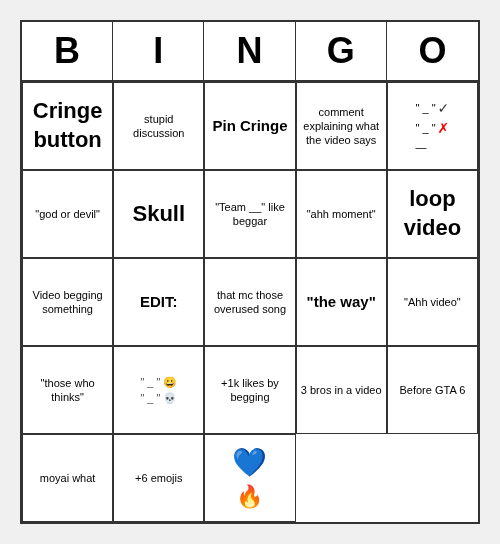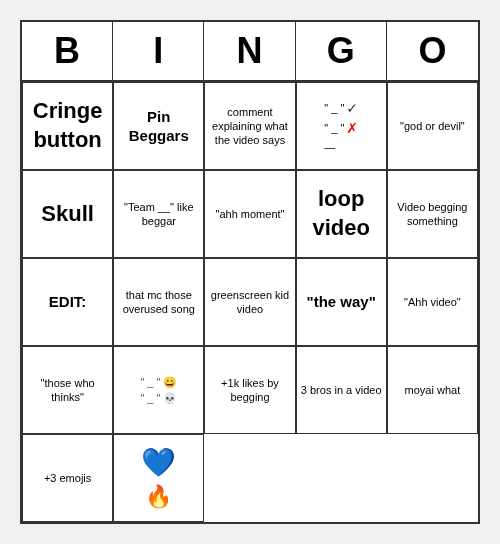--- a/index.html
+++ b/index.html
@@ -98,21 +98,24 @@
     <div class="bingo-header-cell">N</div>
     <div class="bingo-header-cell">G</div>
     <div class="bingo-header-cell">O</div>
   </div>
   <div class="bingo-grid">
 
     <div class="bingo-cell">
       <span class="bingo-cell-text large-text">Cringe button</span>
     </div>
     <div class="bingo-cell">
-      <span class="bingo-cell-text medium-text">Pin Beggars</span>
+      <span class="bingo-cell-text small-text">stupid discussion</span>
+    </div>
+    <div class="bingo-cell">
+      <span class="bingo-cell-text medium-text">Pin Cringe</span>
     </div>
     <div class="bingo-cell">
       <span class="bingo-cell-text small-text">comment explaining what the video says</span>
     </div>
     <div class="bingo-cell">
       <div class="checkmark-cell">
         <div class="checkmark-row">
           <span style="font-size:11px">" _ "</span>
           <span class="check">✓</span>
         </div>
@@ -142,23 +145,20 @@
     </div>
     <div class="bingo-cell">
       <span class="bingo-cell-text small-text">Video begging something</span>
     </div>
     <div class="bingo-cell">
       <span class="bingo-cell-text medium-text">EDIT:</span>
     </div>
     <div class="bingo-cell">
       <span class="bingo-cell-text small-text">that mc those overused song</span>
     </div>
-    <div class="bingo-cell">
-      <span class="bingo-cell-text small-text">greenscreen kid video</span>
-    </div>
 
     <div class="bingo-cell">
       <span class="bingo-cell-text medium-text">"the way"</span>
     </div>
     <div class="bingo-cell">
       <span class="bingo-cell-text small-text">"Ahh video"</span>
     </div>
     <div class="bingo-cell">
       <span class="bingo-cell-text small-text">"those who thinks"</span>
     </div>
@@ -169,24 +169,27 @@
       </div>
     </div>
     <div class="bingo-cell">
       <span class="bingo-cell-text small-text">+1k likes by begging</span>
     </div>
 
     <div class="bingo-cell">
       <span class="bingo-cell-text small-text">3 bros in a video</span>
     </div>
     <div class="bingo-cell">
+      <span class="bingo-cell-text small-text">Before GTA 6</span>
+    </div>
+    <div class="bingo-cell">
       <span class="bingo-cell-text small-text">moyai what</span>
     </div>
     <div class="bingo-cell">
-      <span class="bingo-cell-text small-text">+3 emojis</span>
+      <span class="bingo-cell-text small-text">+6 emojis</span>
     </div>
     <div class="bingo-cell">
       <div class="emoji-cell">
         <span style="font-size:28px">💙</span>
         <span style="font-size:22px">🔥</span>
       </div>
     </div>
 
   </div>
 </div>

